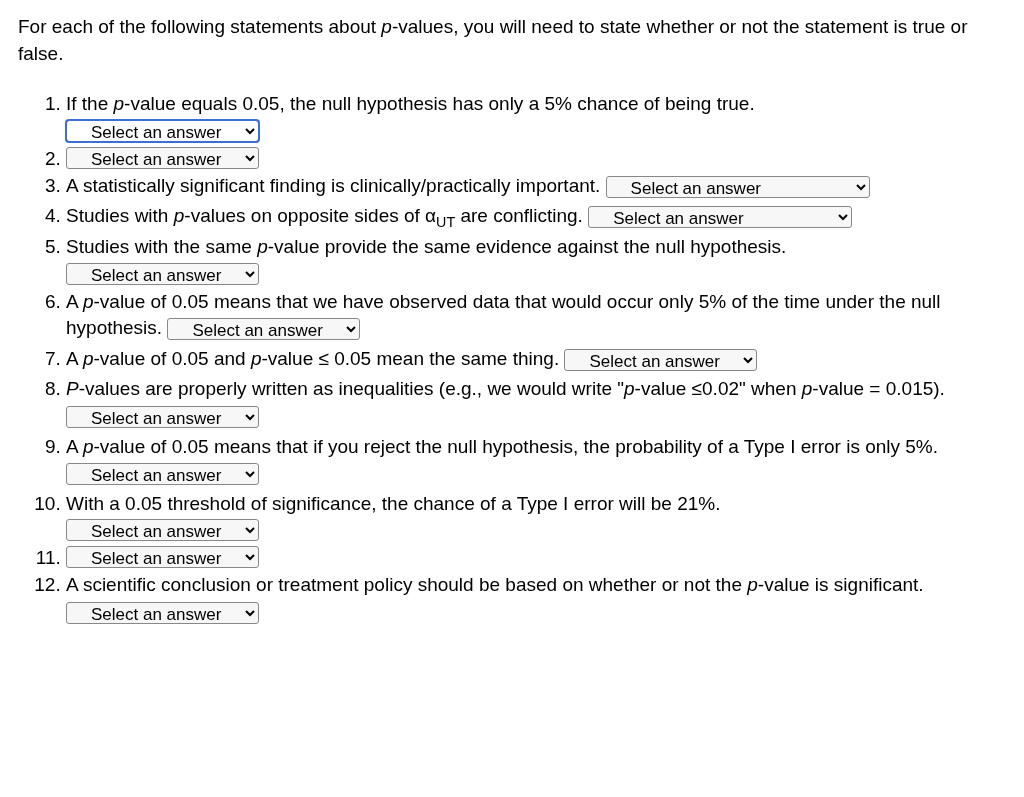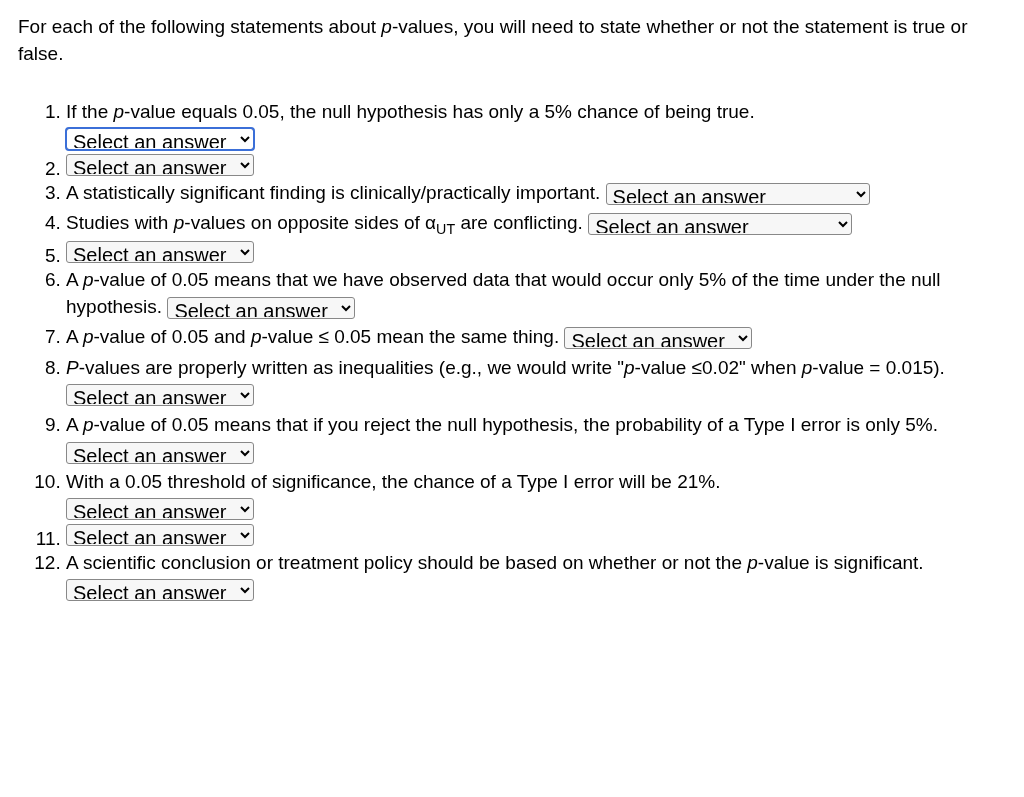--- a/index.html
+++ b/index.html
@@ -5,40 +5,40 @@
   body {
     font-family: "Helvetica Neue", Helvetica, Arial, "Open Sans", sans-serif;
     font-size: 19px;
     color: #000;
     margin: 0;
     padding: 14px 18px;
     line-height: 1.4;
     background: #fff;
   }
   .intro {
-    margin-bottom: 32px;
+    margin-bottom: 24px;
   }
   ol.questions {
     margin: 12px;
     padding-left: 36px;
   }
   ol.questions > li {
     margin-bottom: 4px;
   }
   .qtext {
     display: inline;
   }
   .after-break select {
     display: block;
     margin-top: 2px;
   }
   select.answer {
     font-family: Arial, sans-serif;
-    font-size: 20px;
-    padding: 1px 2px;
+    font-size: 17px;
+    padding: 1px 20px;
     background: #f7f7f7;
     border: 1px solid #888;
     border-radius: 3px;
     min-width: 188px;
     height: 22px;
     vertical-align: middle;
   }
   select.answer.focused {
     outline: 2px solid #3b6fd8;
     outline-offset: -1px;
@@ -58,21 +58,21 @@
 
 <ol class="questions">
     <li><span class="qtext">If the <i>p</i>-value equals 0.05, the null hypothesis has only a 5% chance of being true.</span><div class="after-break">
         <select class="answer focused"><option>Select an answer</option></select>
       </div></li>
     <li><div class="after-break">
         <select class="answer"><option>Select an answer</option></select>
       </div></li>
     <li><span class="qtext">A statistically significant finding is clinically/practically important.</span> <select class="answer wide"><option>Select an answer</option></select></li>
     <li><span class="qtext">Studies with <i>p</i>-values on opposite sides of α<span class="sub">UT</span> are conflicting.</span> <select class="answer wide"><option>Select an answer</option></select></li>
-    <li><div class="after-break">
+    <li><span class="qtext">Studies with the same <i>p</i>-value provide the same evidence against the null hypothesis.</span><div class="after-break">
         <select class="answer"><option>Select an answer</option></select>
       </div></li>
     <li><span class="qtext">A <i>p</i>-value of 0.05 means that we have observed data that would occur only 5% of the time under the null hypothesis.</span> <select class="answer"><option>Select an answer</option></select></li>
     <li><span class="qtext">A <i>p</i>-value of 0.05 and <i>p</i>-value ≤ 0.05 mean the same thing.</span> <select class="answer"><option>Select an answer</option></select></li>
     <li><span class="qtext"><i>P</i>-values are properly written as inequalities (e.g., we would write "<i>p</i>-value ≤0.02" when <i>p</i>-value = 0.015).</span> <select class="answer"><option>Select an answer</option></select></li>
     <li><span class="qtext">A <i>p</i>-value of 0.05 means that if you reject the null hypothesis, the probability of a Type I error is only 5%.</span> <select class="answer"><option>Select an answer</option></select></li>
     <li><span class="qtext">With a 0.05 threshold of significance, the chance of a Type I error will be 21%.</span><div class="after-break">
         <select class="answer"><option>Select an answer</option></select>
       </div></li>
     <li><div class="after-break">

